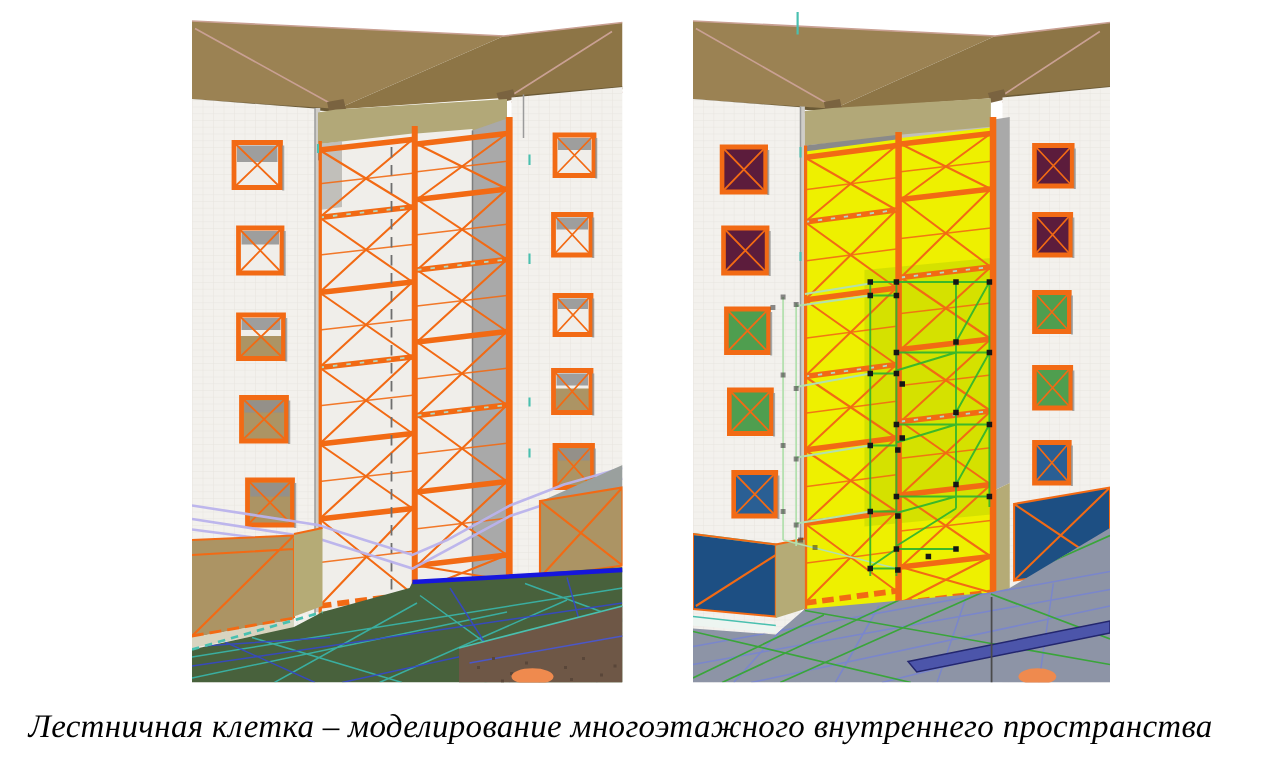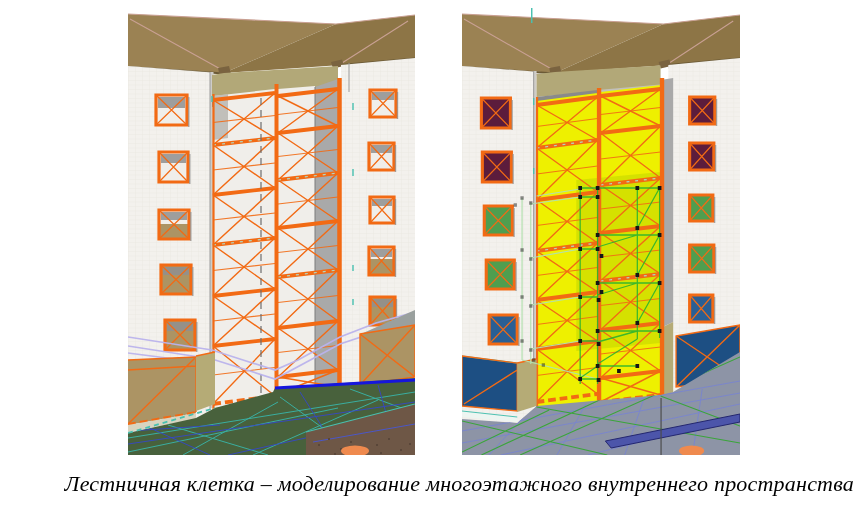--- a/index.html
+++ b/index.html
@@ -3,21 +3,21 @@
 <meta charset="utf-8">
 <style>
   html,body{margin:0;padding:0;background:#fff;}
   .stage{position:relative;width:854px;height:507px;background:#fff;overflow:hidden;
          font-family:"Liberation Serif",serif;}
   .panel{position:absolute;top:8px;margin:0;padding:0;}
   .panel-left{left:128px;}
   .panel-right{left:462px;}
   .panel svg{display:block;}
   .caption{position:absolute;top:469px;left:0;width:100%;box-sizing:border-box;
-           padding-left:19px;text-align:right;color:#000;
+           padding-left:19px;text-align:left;color:#000;
            font:italic 22px/1.35 "Liberation Serif",serif;letter-spacing:.2px;}
   
   .bar  {stroke:var(--c-orange);fill:none;stroke-width:3.8;}
   .bard {stroke:var(--c-orange);fill:none;stroke-width:3.8;stroke-dasharray:8 4;}
   .brc  {stroke:var(--c-orange);fill:none;stroke-width:1.4;}
   .mid  {stroke:var(--c-orange);fill:none;stroke-width:1.05;opacity:.9;}
   .frame{stroke:var(--c-orange);fill:none;stroke-width:3.2;}
   .cross{stroke:var(--c-orange);fill:none;stroke-width:1.2;}
   .fshadow{stroke:var(--c-frame_shadow);fill:none;stroke-width:1.4;opacity:.75;}
   .bardash{stroke:#a8e4d8;fill:none;stroke-width:1.2;stroke-dasharray:3 6;opacity:.9;}

